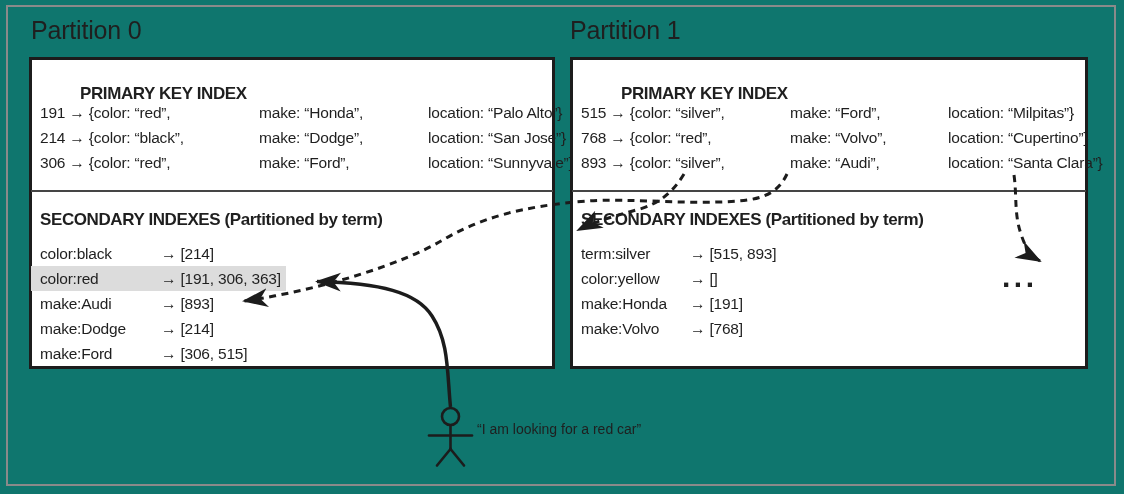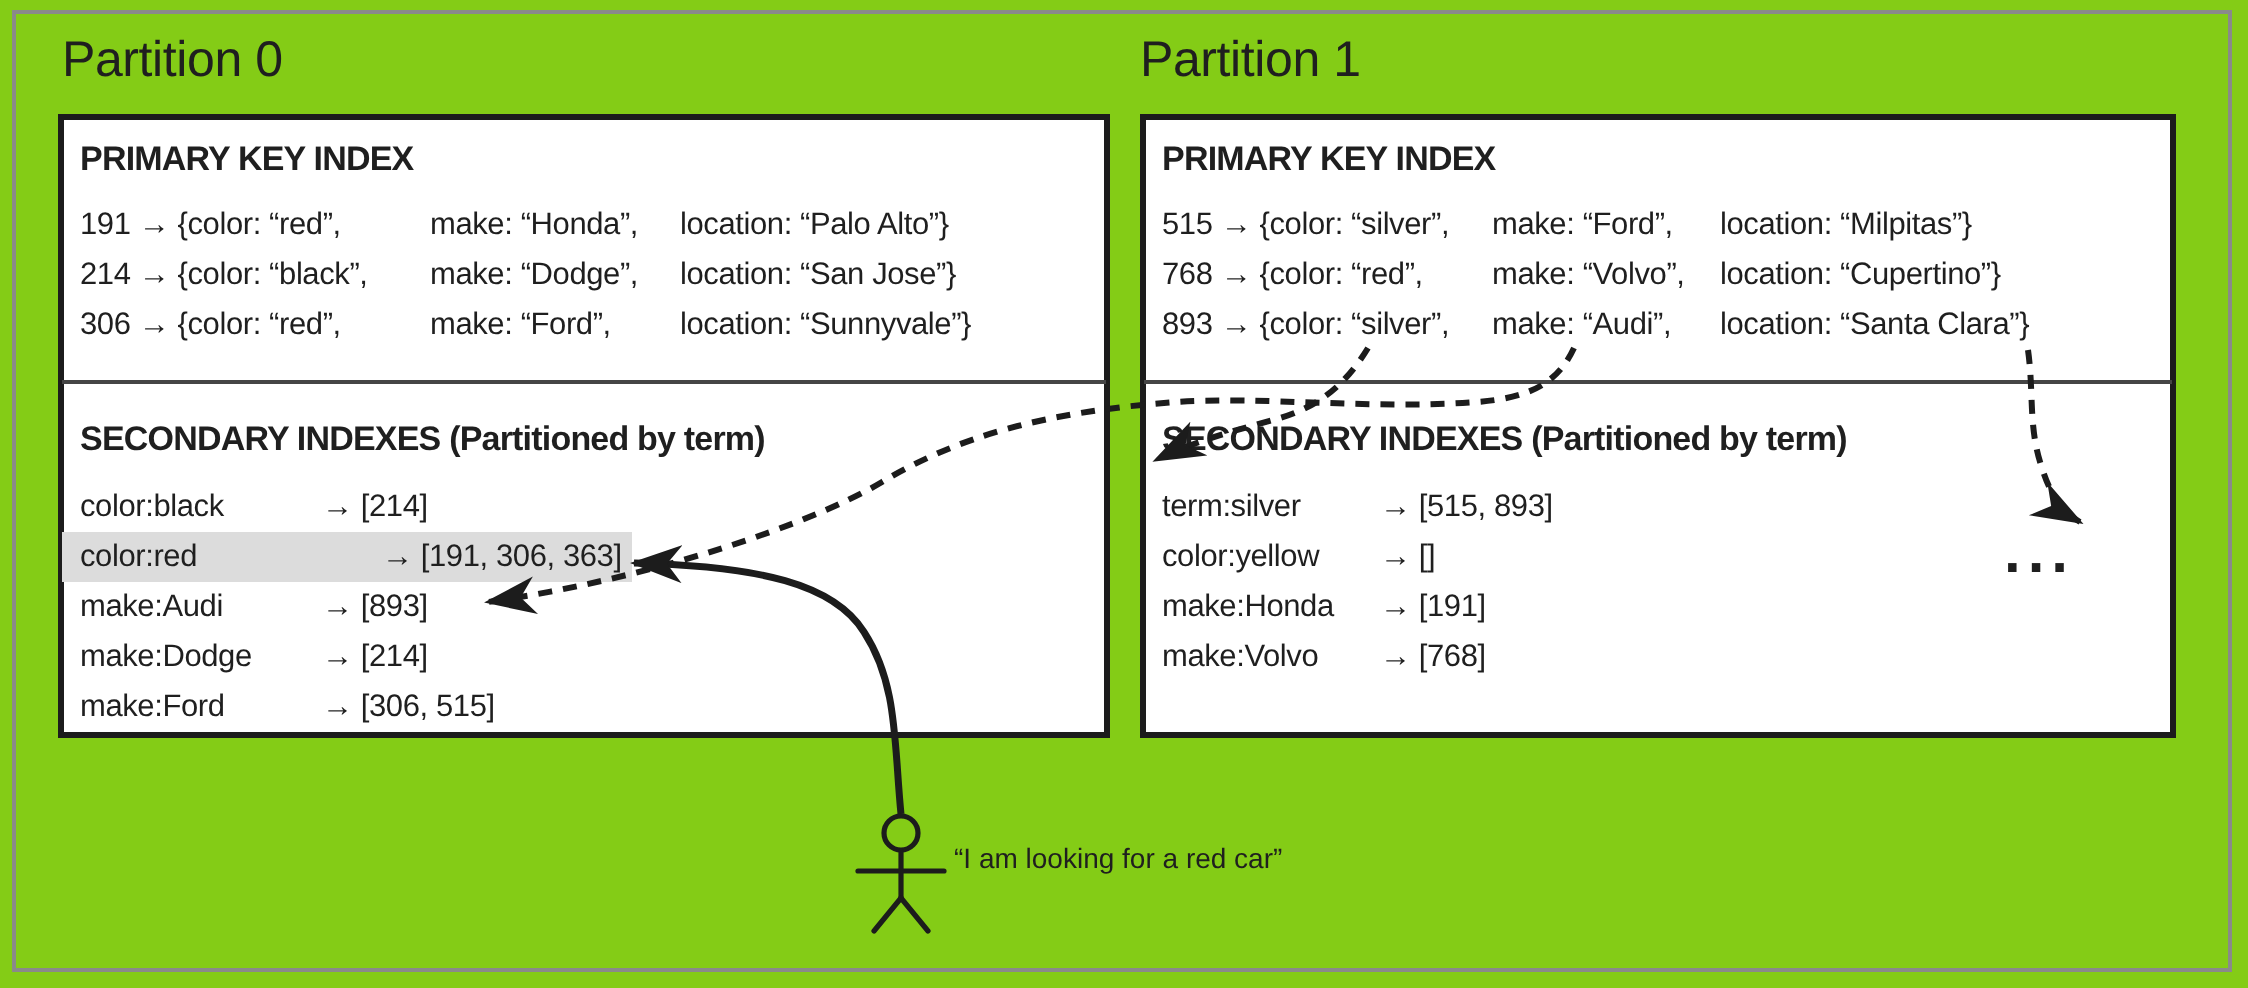--- a/index.html
+++ b/index.html
@@ -1,49 +1,49 @@
 <!DOCTYPE html>
 <html><head>
 <meta charset="utf-8">
 <style>
   html,body { margin:0; padding:0; background:#fff; }
   .canvas {
-    position:relative; width:1124px; height:494px; background:#84cc16;
+    position:relative; width:1124px; height:494px; background:#0f766e;
     font-family:"Liberation Sans", sans-serif; color:#1f1f1f; overflow:hidden;
   }
   .frame {
     position:absolute; left:6px; top:5px; width:1110px; height:481px;
     border:2px solid #8a8a8a; box-sizing:border-box;
   }
   .ptitle { position:absolute; top:16px; font-size:25px; line-height:28px; letter-spacing:-0.2px; white-space:nowrap; }
   .ptitle.t0 { left:31px; }
   .ptitle.t1 { left:570px; }
   .box {
     position:absolute; top:57px; height:312px; border:3px solid #1c1c1c;
     box-sizing:border-box; background:#fff;
   }
   .box.p0 { left:29px;  width:526px; }
   .box.p1 { left:570px; width:518px; }
   .divider { position:absolute; left:-1px; right:-1px; top:130px; height:2px; background:#454545; }
   .p-heading,.s-heading {
     position:absolute; left:8px; font-weight:bold; font-size:17px;
     letter-spacing:-0.4px; white-space:nowrap;
   }
-  .p-heading { top:10px; }
+  .p-heading { top:24px;margin-left:40px; }
   .s-heading { top:150px; }
   .rows { position:absolute; left:8px; right:3px; font-size:15.5px; line-height:25px; letter-spacing:-0.2px; white-space:nowrap; }
   .rows.primary { top:40px; }
   .rows.secondary { top:181px; }
-  .prow { display:grid; }
+  .prow { display:grid;gap:44px; }
   .p0 .prow { grid-template-columns:175px 125px auto; }
   .p1 .prow { grid-template-columns:165px 114px auto; }
   .srow { display:grid; width:-moz-max-content; width:max-content; }
   .p0 .srow { grid-template-columns:121px auto; }
   .p1 .srow { grid-template-columns:109px auto; }
-  .srow.hl { background:#dcdcdc; margin-left:-9px; padding-left:9px; padding-right:5px;gap:30px; }
+  .srow.hl { background:#dcdcdc; margin-left:-9px; padding-left:9px; padding-right:5px; }
   .quote { position:absolute; left:477px; top:421px; font-size:14px; white-space:nowrap; }
   .ellipsis { position:absolute; left:1002px; top:260px; font-size:30px; font-weight:bold; letter-spacing:3.5px; }
   svg.overlay { position:absolute; left:0; top:0; pointer-events:none; }
 </style>
 </head>
 <body>
 
 <div class="canvas">
   <div class="frame"></div>
 

